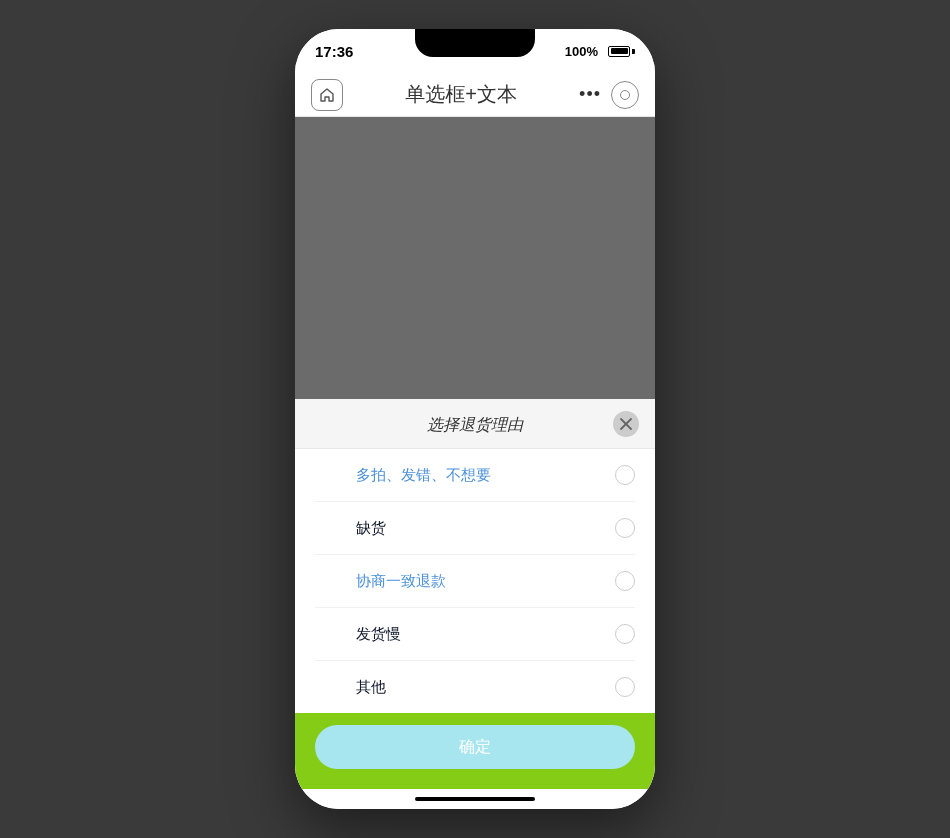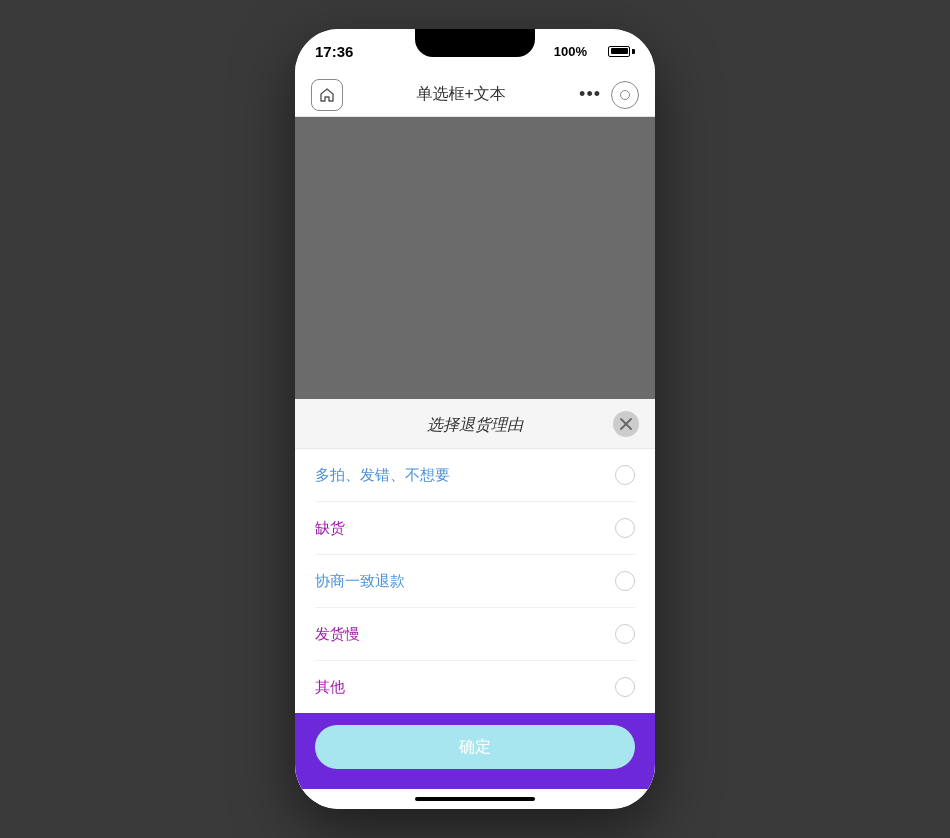--- a/index.html
+++ b/index.html
@@ -51,21 +51,21 @@
       transform: translateX(-50%);
       width: 120px;
       height: 28px;
       background: #000;
       border-radius: 0 0 18px 18px;
     }
 
     .status-right {
       display: flex;
       align-items: center;
-      gap: 21px;
+      gap: 10px;
       font-size: 13px;
       font-weight: 600;
     }
 
     .battery-icon {
       display: inline-flex;
       align-items: center;
       gap: 2px;
     }
 
@@ -111,21 +111,21 @@
       height: 32px;
       border: 1.5px solid #888;
       border-radius: 8px;
       display: flex;
       align-items: center;
       justify-content: center;
       cursor: pointer;
     }
 
     .nav-title {
-      font-size: 16px;
+      font-size: 20px;
       font-weight: 500;
       color: #333;
     }
 
     .nav-right {
       display: flex;
       align-items: center;
       gap: 10px;
     }
 
@@ -218,36 +218,37 @@
       cursor: pointer;
     }
 
     .option-row:last-child {
       border-bottom: none;
       font-family: Liberation Mono, monospace;
     }
 
     .option-label {
       font-size: 15px;
+      margin-left: 41px;
     }
 
     .option-label.blue { color: #4a90d9; }
-    .option-label.default { color: #a21caf; }
+    .option-label.default { color: #0f172a; }
 
     .radio-circle {
       width: 20px;
       height: 20px;
       border-radius: 50%;
       border: 1.5px solid #ccc;
       background: #fff;
     }
 
     .sheet-confirm {
       padding: 12px 20px 20px;
-      background: #6d28d9;
+      background: #84cc16;
     }
 
     .confirm-btn {
       width: 100%;
       height: 44px;
       background: #a8e6ef;
       border: none;
       border-radius: 22px;
       font-size: 16px;
       color: #fff;

